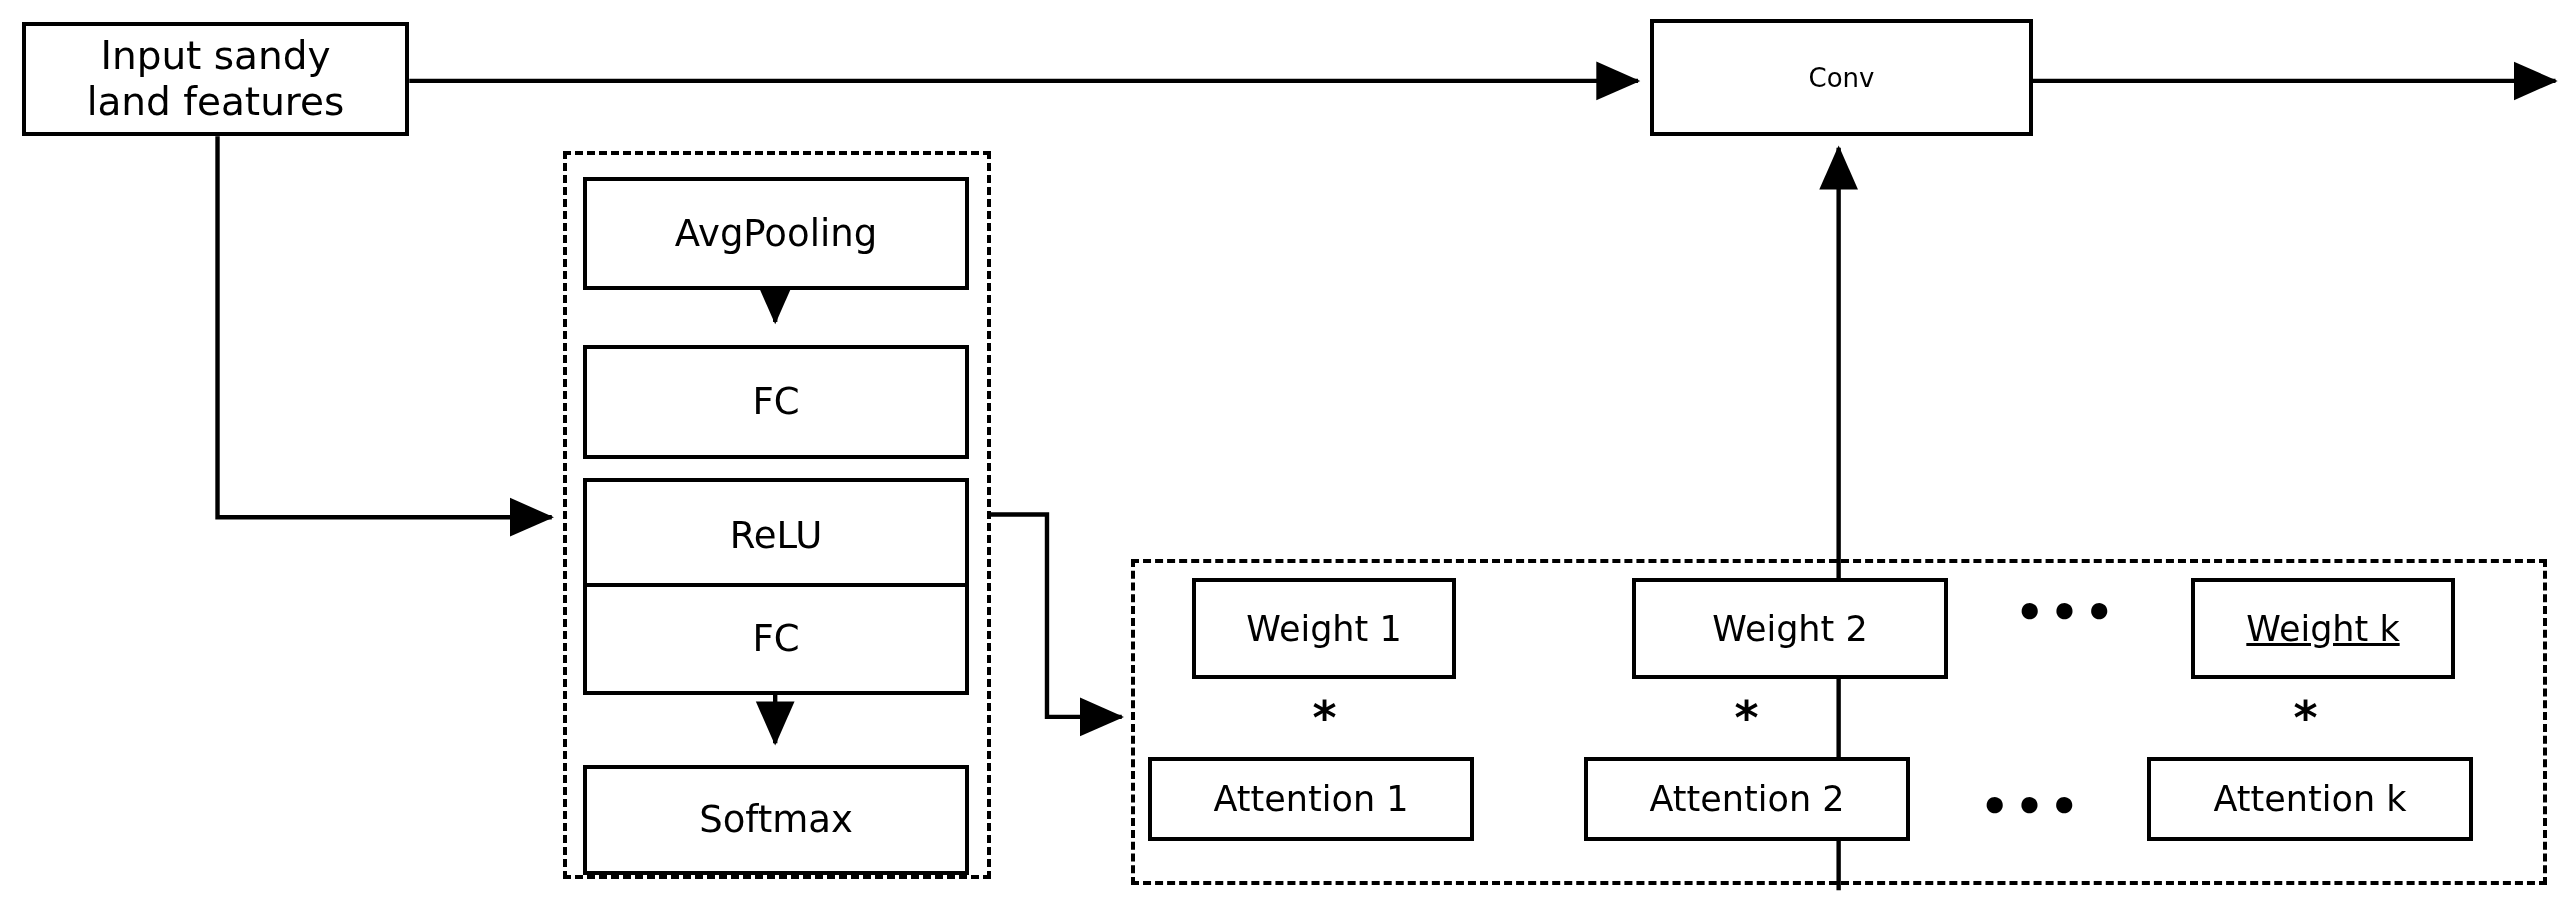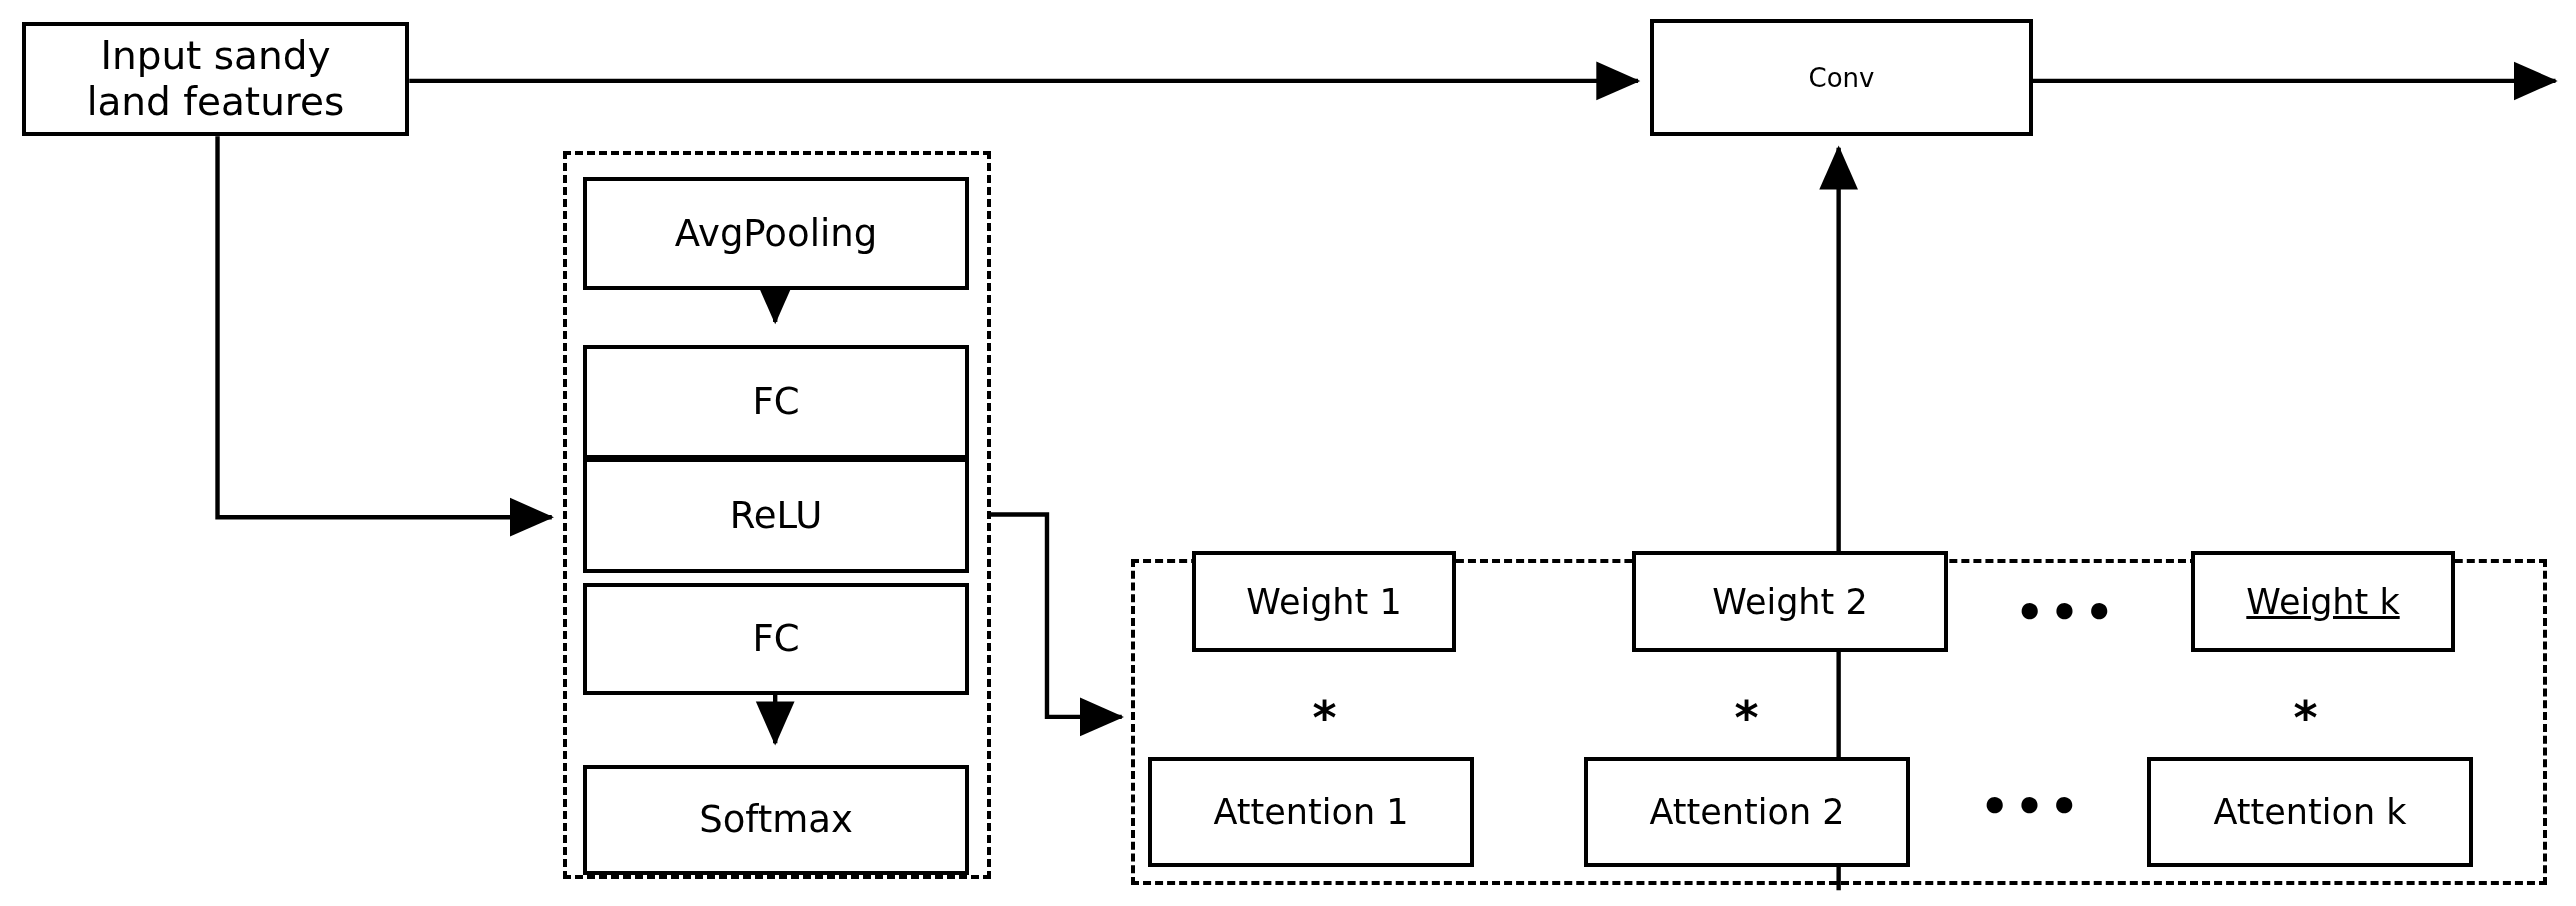--- a/index.html
+++ b/index.html
@@ -31,30 +31,30 @@
 
   
   #input-node{left:22px;  top:22px;  width:387px; height:114px; font-size:39px;}
   #conv-node {left:1650px;top:19.4px;  width:383px; height:117px; font-size:26px;}
 
   #left-dashed{left:563px; top:151px; width:428px; height:728px;}
 
   .stack-node{left:583px; width:386px; font-size:37px;margin-top:13px;}
   #avgpool-node{top:164px; height:113px;}
   #fc1-node   {top:332px; height:114px;}
-  #relu-node  {top:445px; height:115px;}
+  #relu-node  {top:465px; height:115px;}
   #fc2-node   {top:570px; height:112px;}
   #softmax-node{top:752px;height:110px;}
 
   #right-dashed{left:1131px; top:559px; width:1416px; height:326px;}
 
   .wa-node{position:absolute;box-sizing:border-box;background:#fff;border:4.4px solid #000;
            display:flex;align-items:center;justify-content:center;font-size:35px;text-align:center;}
-  .weight-node   {top:551px; height:101px;}
-  .attention-node{top:757px; height:110px;}
+  .weight-node   {top:578px; height:101px;}
+  .attention-node{top:757px; height:84px;}
 
   #weight-1{left:1192px; width:264px;}
   #weight-2{left:1632px; width:316px;}
   #weight-k{left:2191px; width:264px;text-decoration:underline;}
 
   #attention-1{left:1148px; width:326px;}
   #attention-2{left:1584px; width:326px;}
   #attention-k{left:2147px; width:326px;}
 
   .star{position:absolute;font-size:46px;line-height:1;font-weight:700;

